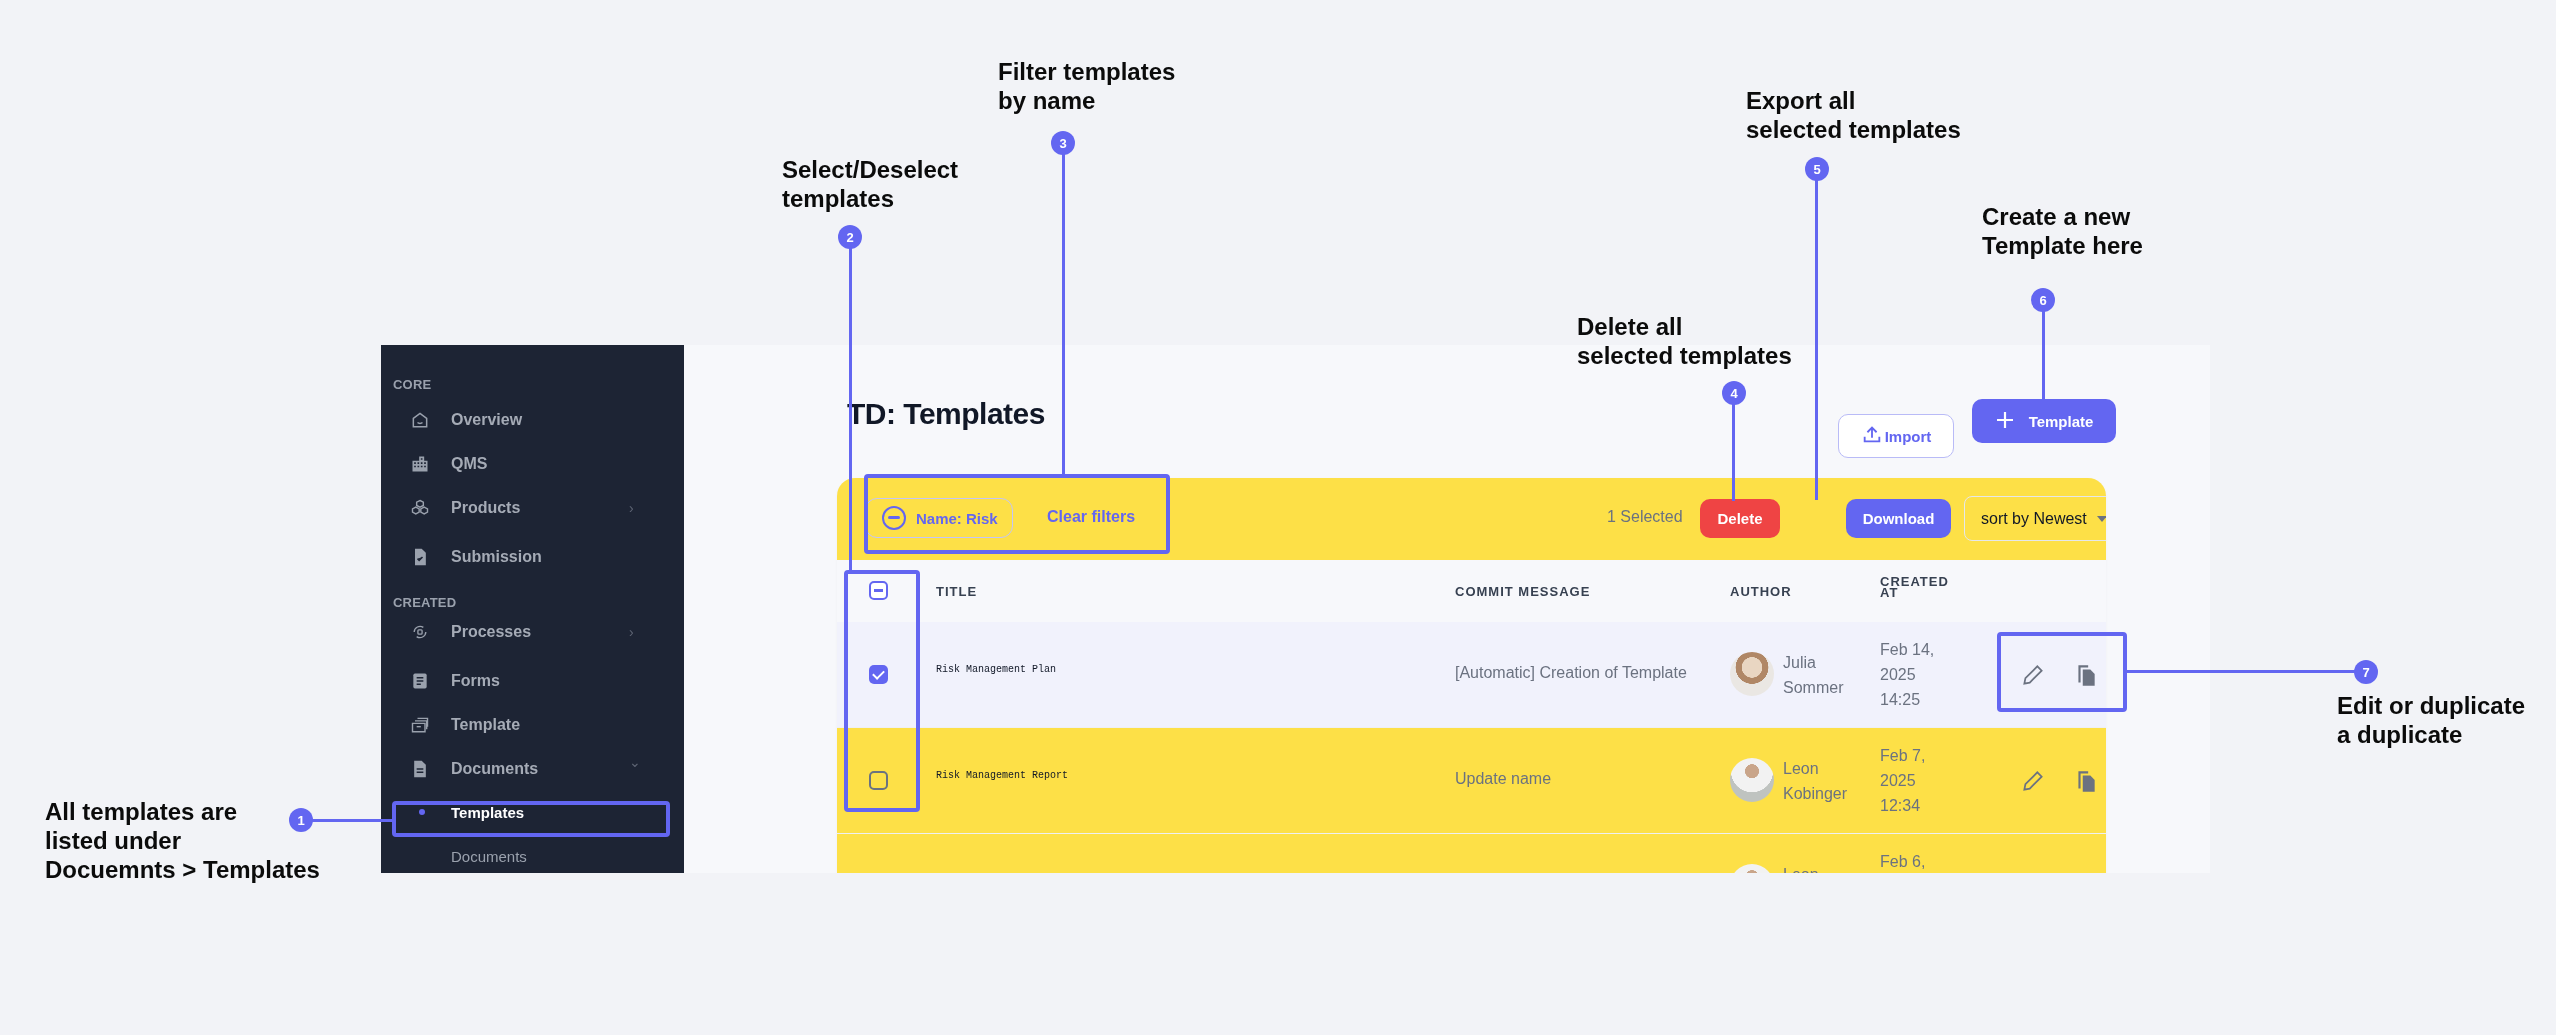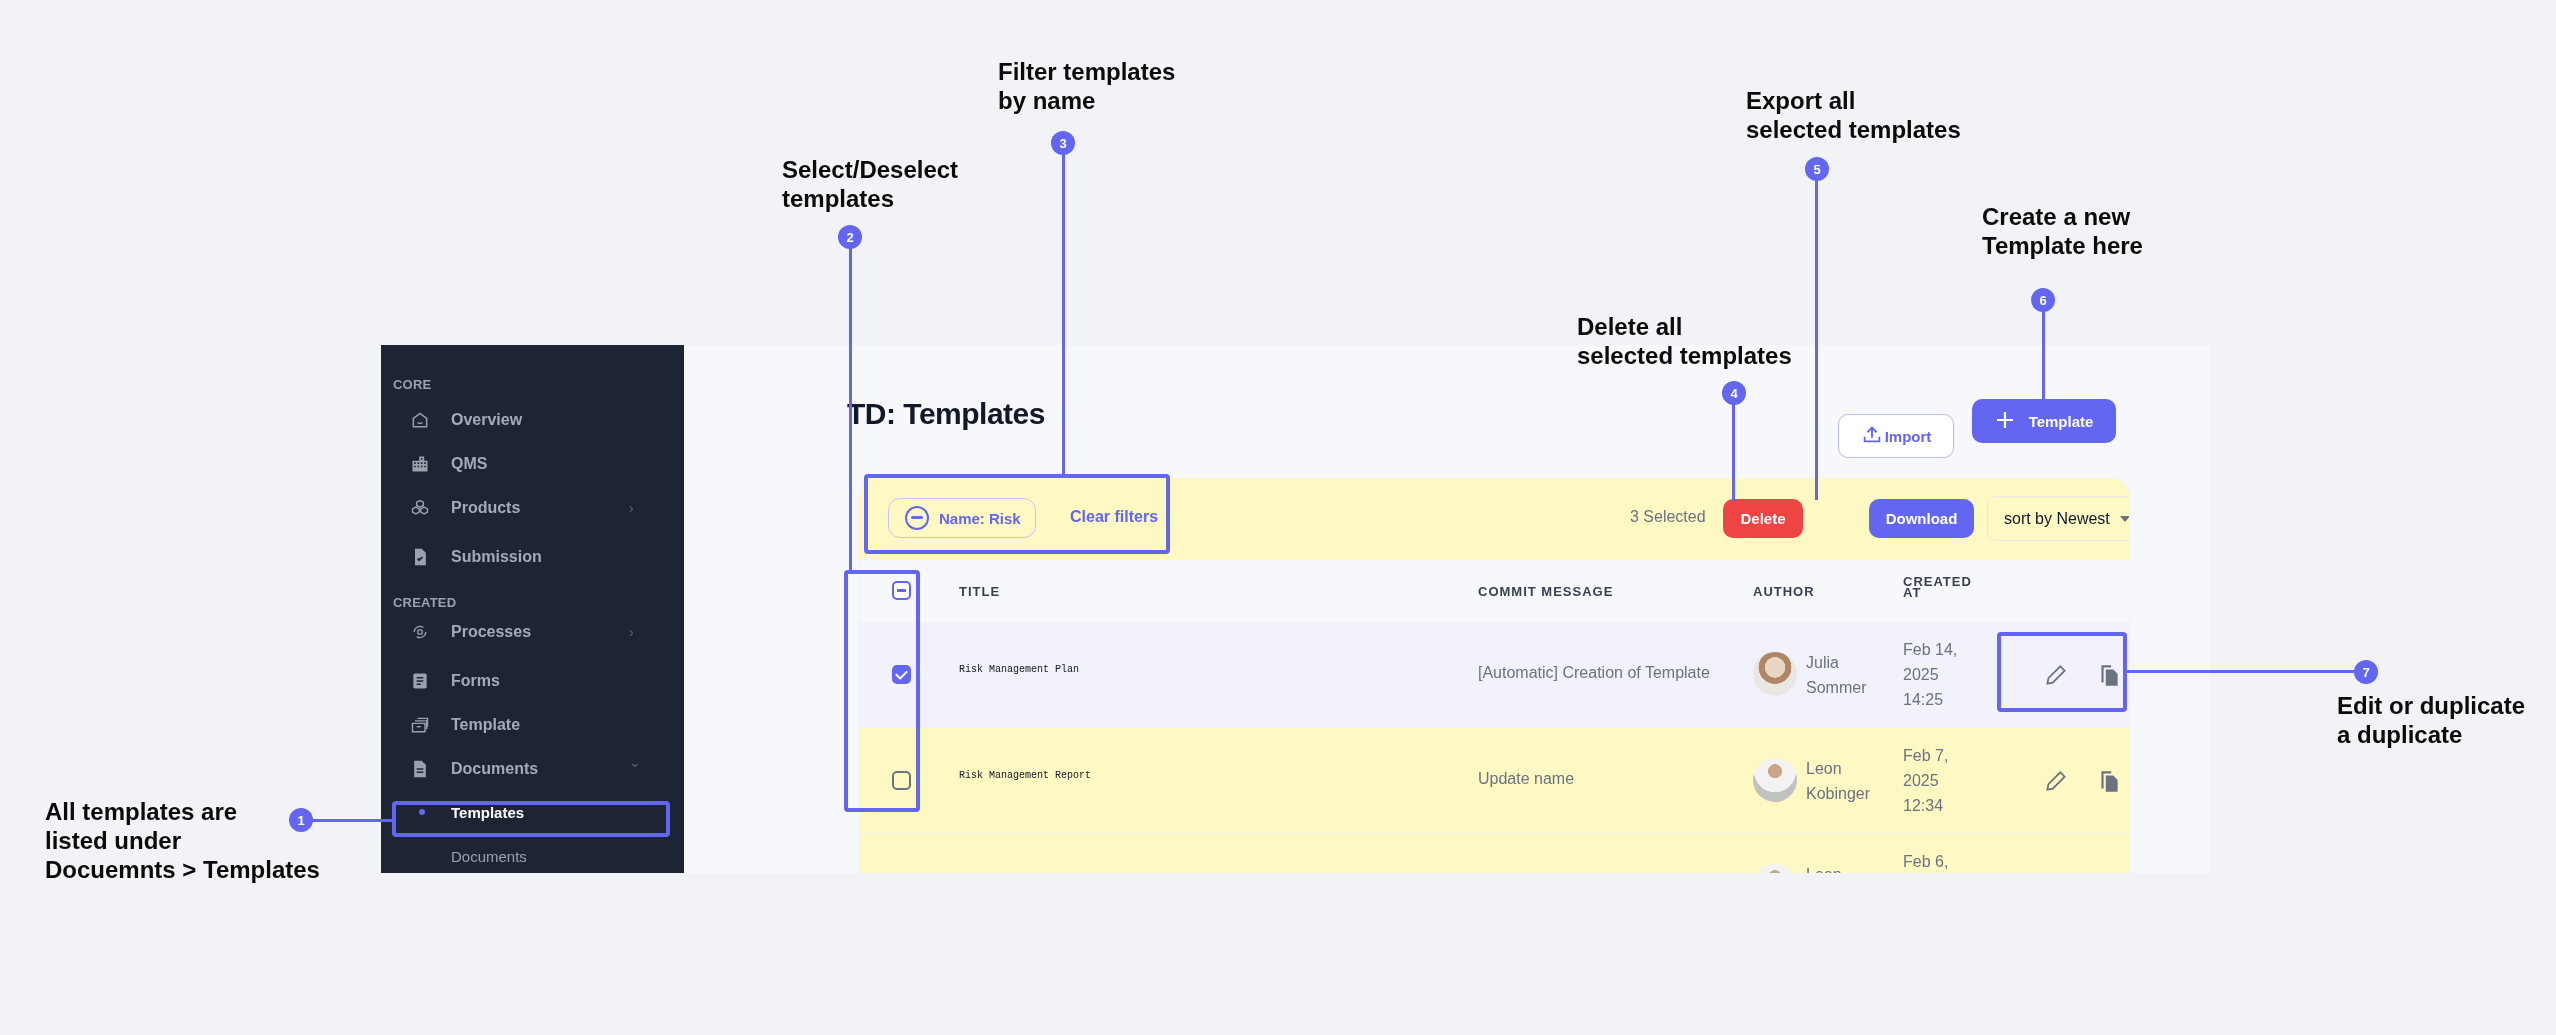--- a/index.html
+++ b/index.html
@@ -17,21 +17,21 @@
   .sb-chev { position: absolute; left: 220px; color: #5d6473; font-size: 14px; }
   .sb-sub { position: absolute; left: 28px; height: 22px; display: flex; align-items: center; }
   .sb-dot { width: 6px; height: 6px; border-radius: 50%; background: #6366f1; margin-left: 10px; }
   .sb-sub .sb-label { font-size: 15px; }
 
   
   .page-title { position: absolute; left: 466px; top: 52px; font-size: 30px; font-weight: bold; color: #111827; letter-spacing: -0.5px; }
   .btn-import { position: absolute; left: 1457px; top: 55px; width: 116px; height: 44px; border: 1.5px solid #b9bbf7; border-radius: 10px; background: #fff; color: #6366f1; display: flex; align-items: center; justify-content: center; gap: 2px; font-size: 15px; font-weight: bold; cursor: pointer; margin-top: 14px; }
   .btn-template { position: absolute; left: 1591px; top: 54px; width: 144px; height: 44px; border-radius: 10px; background: #6366f1; color: #fff; display: flex; align-items: center; justify-content: center; gap: 14px; font-size: 15px; font-weight: bold; cursor: pointer; }
 
-  .panel { position: absolute; left: 479px; top: 133px; width: 1269px; height: 420px; background: #fef9c3; border-radius: 18px 18px 0 0; box-shadow: 0 1px 3px rgba(0,0,0,0.04); overflow: hidden; }
+  .panel { position: absolute; left: 456px; top: 133px; width: 1269px; height: 420px; background: #fde047; border-radius: 18px 18px 0 0; box-shadow: 0 1px 3px rgba(0,0,0,0.04); overflow: hidden; }
   .toolbar { position: absolute; left: 0; top: 0; width: 100%; height: 82px; }
   .chip { position: absolute; left: 28px; top: 20px; width: 148px; height: 40px; border: 1.5px solid #c3c5f8; border-radius: 12px; display: flex; align-items: center; gap: 10px; padding-left: 16px; color: #6366f1; font-size: 15px; font-weight: bold; cursor: pointer; }
   .chip-icon { width: 24px; height: 24px; border: 2.5px solid #6366f1; border-radius: 50%; position: relative; }
   .chip-icon::after { content: ""; position: absolute; left: 4px; right: 4px; top: 8px; height: 3px; background: #6366f1; border-radius: 2px; }
   .clear-filters { position: absolute; left: 210px; top: 30px; color: #6366f1; font-size: 16px; font-weight: bold; cursor: pointer; }
   .sel-count { position: absolute; left: 770px; top: 30px; color: #6b7280; font-size: 16px; }
   .btn-delete { position: absolute; left: 863px; top: 21px; width: 80px; height: 39px; border-radius: 10px; background: #ef4444; color: #fff; font-size: 15px; font-weight: bold; display: flex; align-items: center; justify-content: center; cursor: pointer; }
   .btn-download { position: absolute; left: 1009px; top: 21px; width: 105px; height: 39px; border-radius: 10px; background: #6366f1; color: #fff; font-size: 15px; font-weight: bold; display: flex; align-items: center; justify-content: center; cursor: pointer; }
   .sort { position: absolute; left: 1127px; top: 18px; width: 162px; height: 45px; border: 1px solid #e5e7eb; border-radius: 8px; display: flex; align-items: center; padding-left: 16px; gap: 10px; font-size: 16px; color: #111827; cursor: pointer; }
   .caret { width: 0; height: 0; border-left: 5px solid transparent; border-right: 5px solid transparent; border-top: 6px solid #6b7280; }
@@ -174,21 +174,21 @@
     <span>Template</span>
   </div>
 
   <div class="panel">
     <div class="toolbar">
       <div class="chip">
         <span class="chip-icon"></span>
         <span>Name: Risk</span>
       </div>
       <span class="clear-filters">Clear filters</span>
-      <span class="sel-count">3 Selected</span>
+      <span class="sel-count">1 Selected</span>
       <div class="btn-delete">Delete</div>
       <div class="btn-download">Download</div>
       <div class="sort">
         <span>sort by Newest</span>
         <span class="caret"></span>
       </div>
     </div>
 
     <div class="thead">
       <span class="cb indet" style="top:21px"></span>

